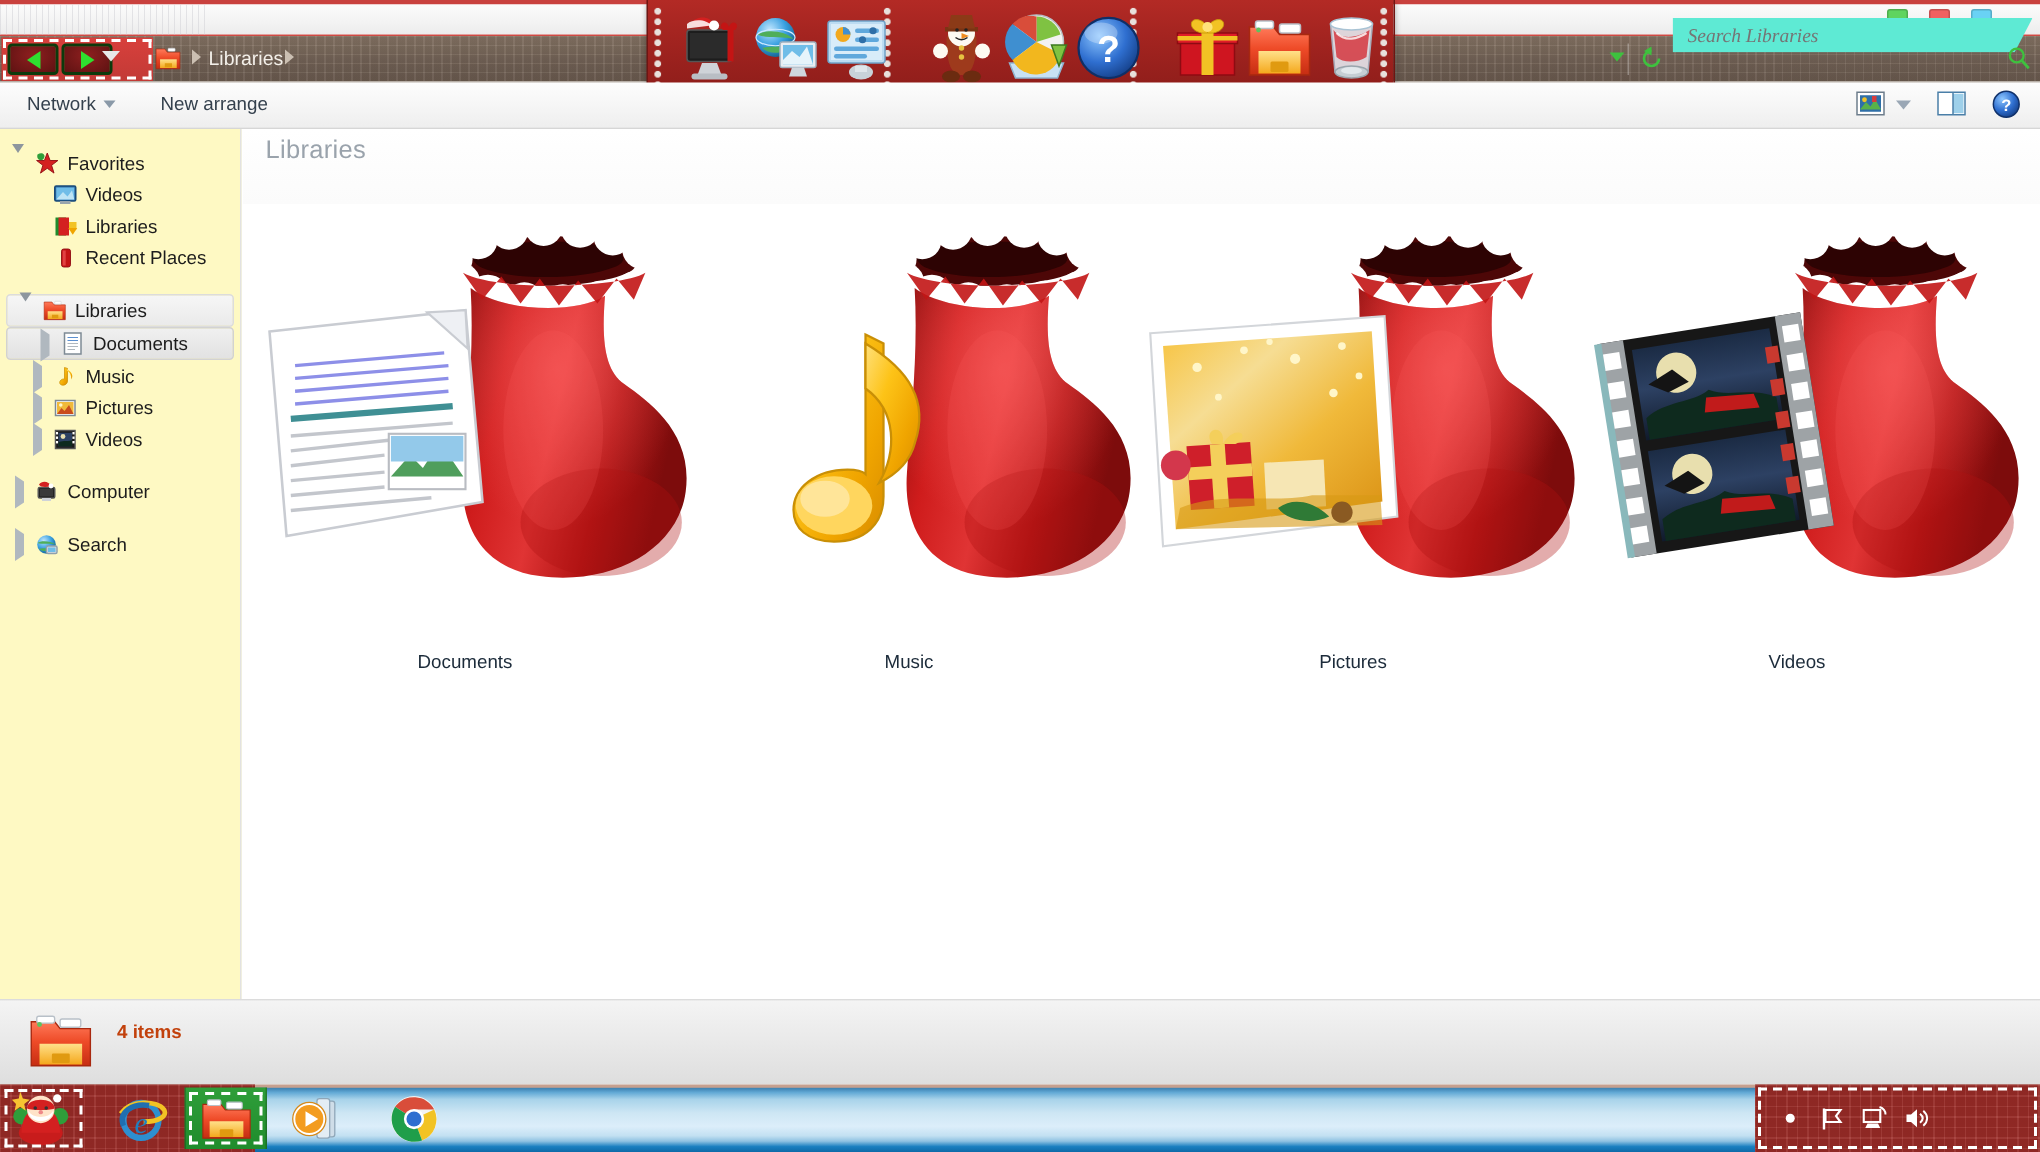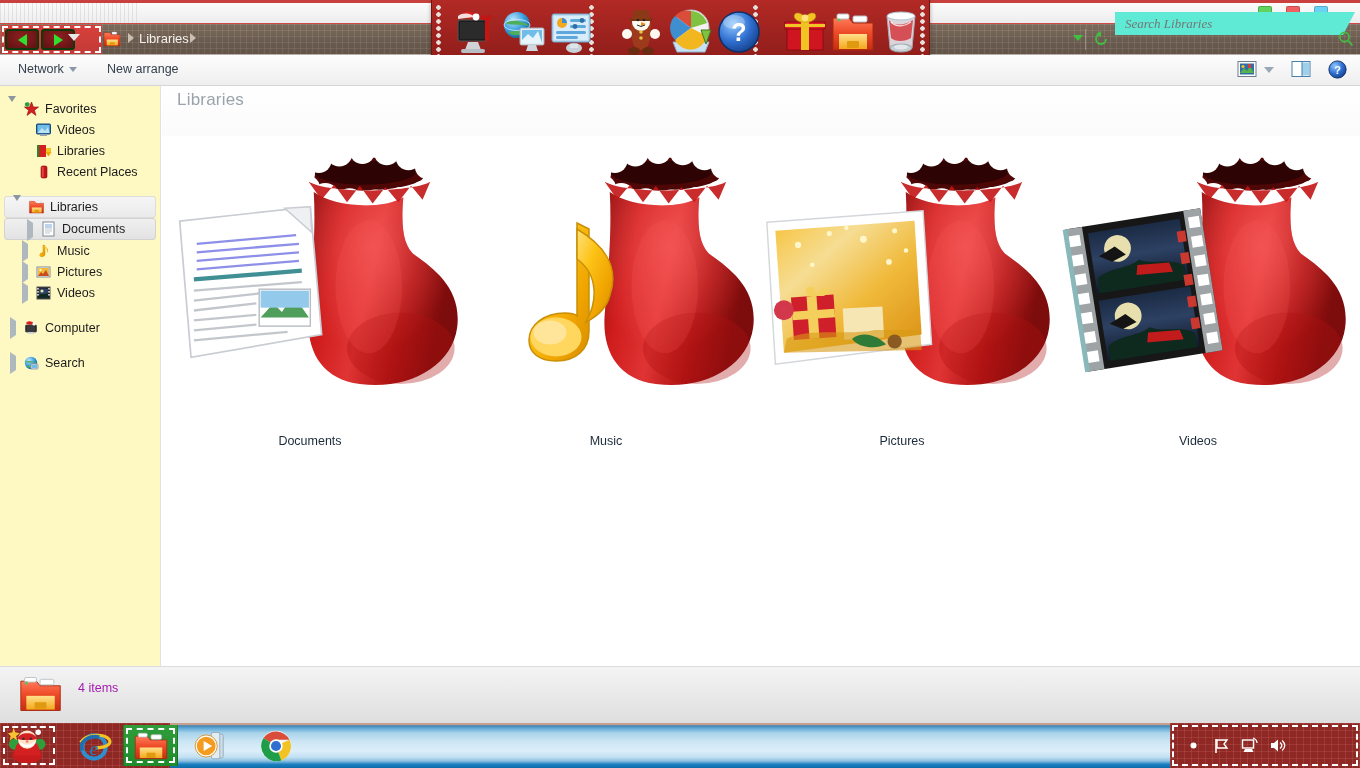--- a/index.html
+++ b/index.html
@@ -150,21 +150,21 @@
   .tile .art { position:absolute; top:0; left:0; width:296px; height:290px; }
   .tile .cap { position:absolute; top:288px; left:0; width:296px; text-align:center; font-size:12.5px; color:#1c2b3a; }
 
   
   .statusbar {
     position:absolute; top:666px; left:0; width:1360px; height:57px;
     background: linear-gradient(to bottom,#f4f4f4 0%,#eaeaea 45%,#dedede 100%);
     border-top:1px solid #dcdcdc;
   }
   .status-ico { position:absolute; top:672px; left:18px; width:46px; height:44px; }
-  .status-text { position:absolute; top:681px; left:78px; font-size:12.5px; color:#a21caf; }
+  .status-text { position:absolute; top:681px; left:78px; font-size:12.5px; color:#c2410c;font-weight:bold; }
 
   
   .taskbar { position:absolute; top:723px; left:0; width:1360px; height:45px; }
   .tb-bg {
     position:absolute; top:0; left:0; width:1360px; height:45px;
     background: linear-gradient(to bottom,
       #c6a08f 0%, #c6a08f 4%,
       #3f85b5 6%, #63aad6 12%,
       #a8d3ea 22%, #cde6f4 42%, #dceefa 62%, #c2e0f2 76%,
       #8fc2e2 84%, #1a7fc0 92%, #0e6aa8 100%);

